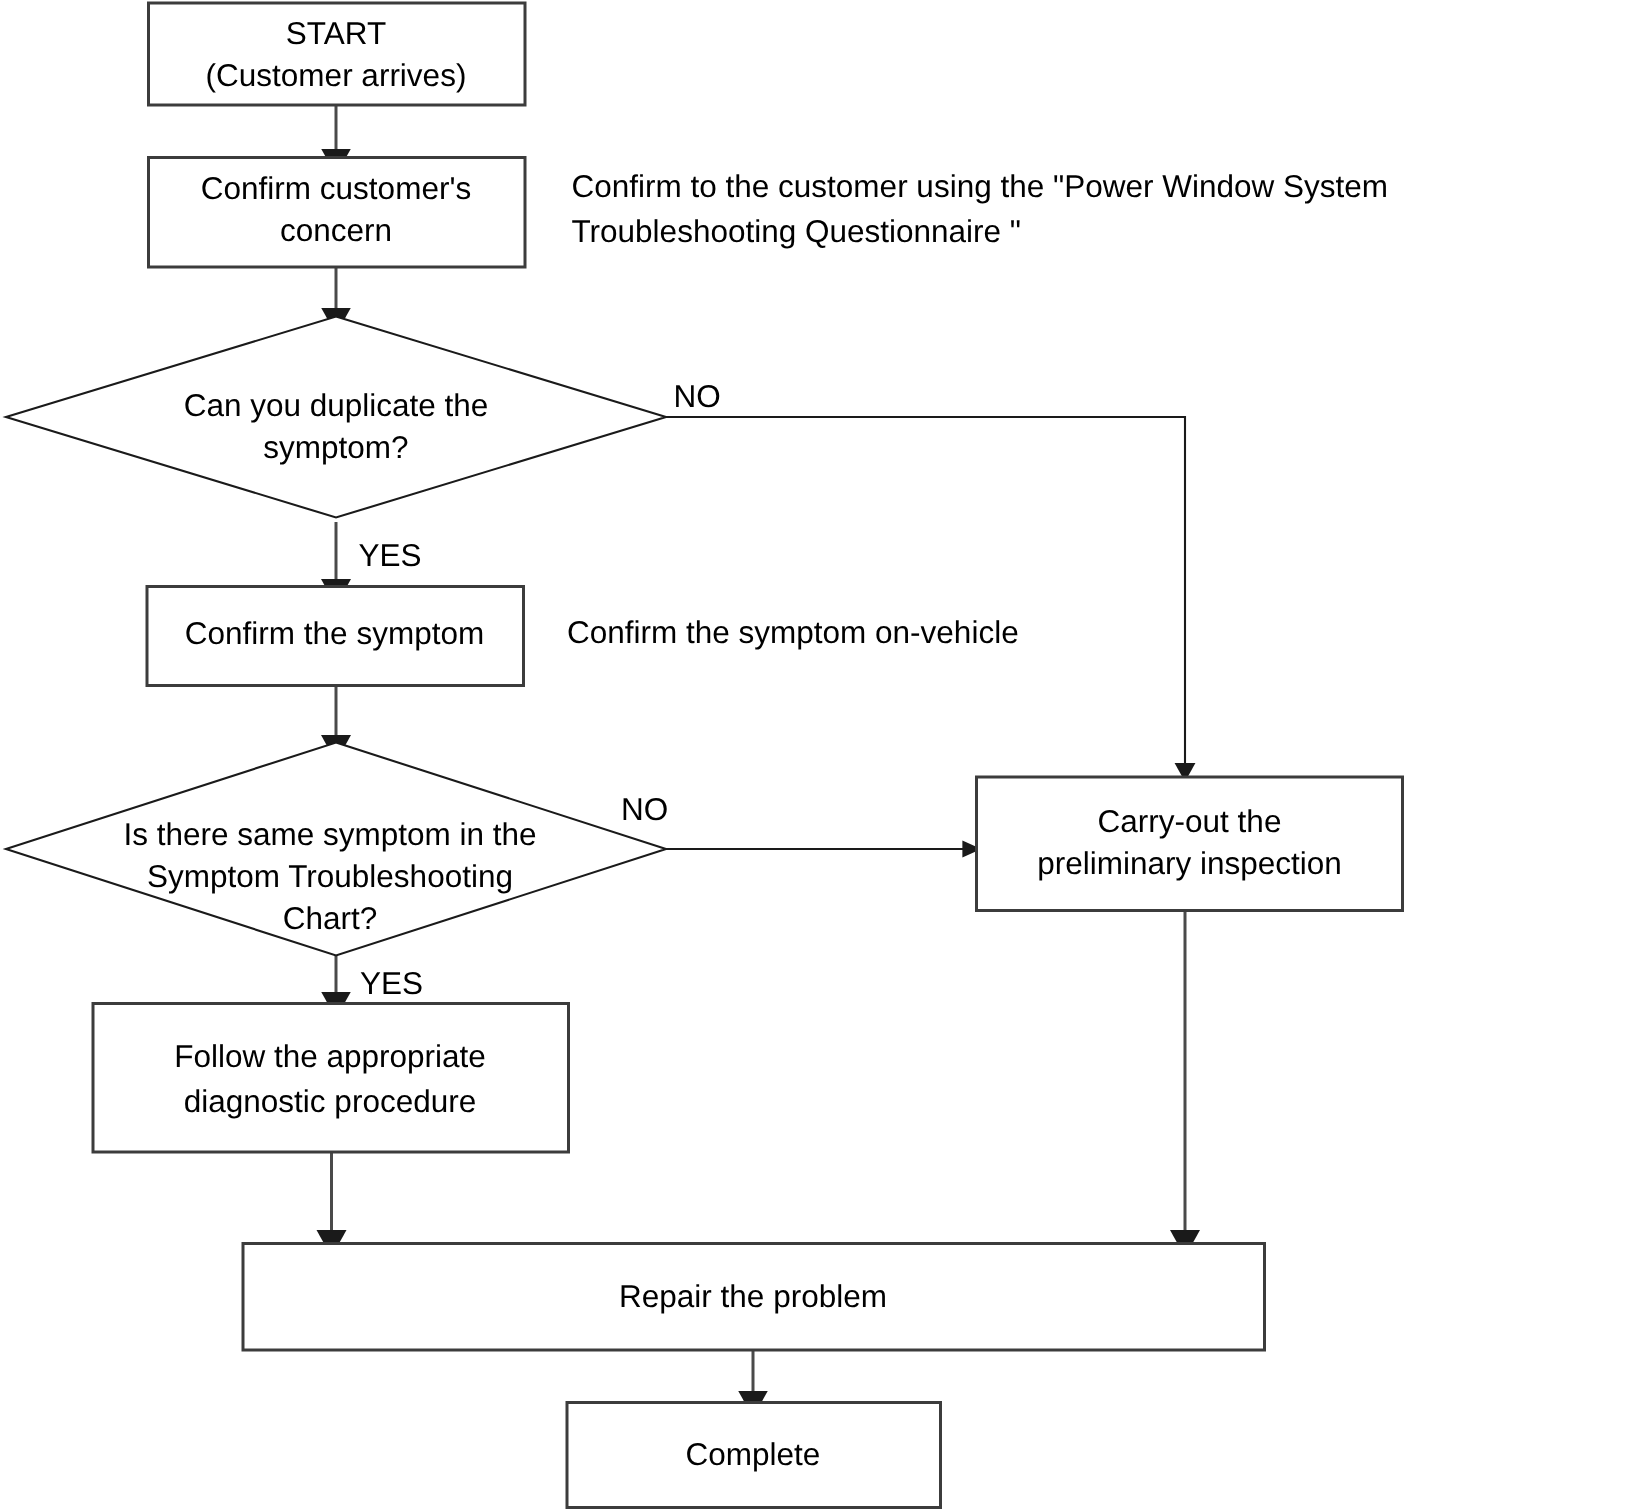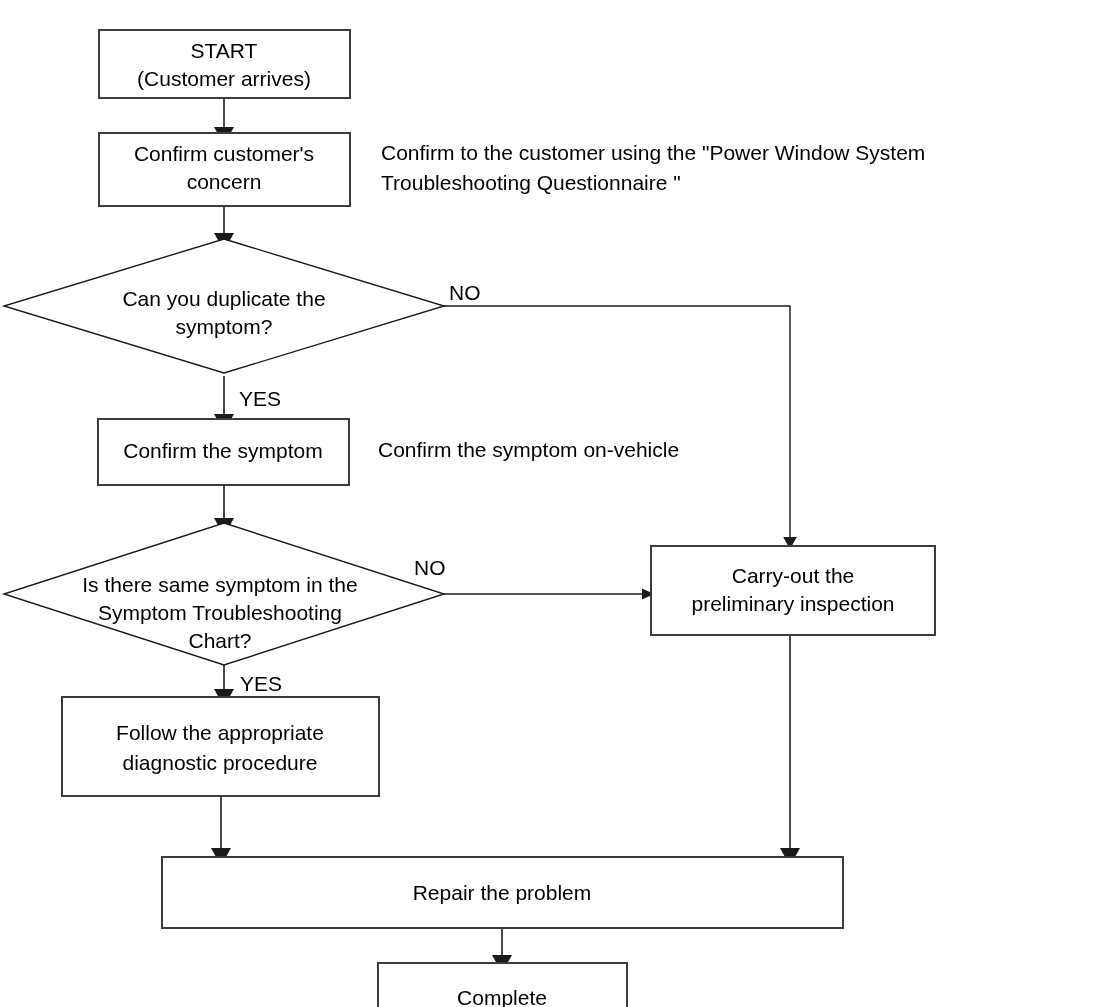--- a/index.html
+++ b/index.html
@@ -10,21 +10,20 @@
   body {
     width: 1099px;
     height: 1007px;
     font-family: "Liberation Sans", sans-serif;
     overflow: hidden;
   }
   #flowchart-root {
     position: relative;
     width: 1099px;
     height: 717px;
-    margin-top: 28px;
   }
   svg.flow {
     display: block;
     width: 1099px;
     height: 1007px;
   }
   .node-shape {
     fill: #ffffff;
     stroke: #3c3c3c;
     stroke-width: 2;

